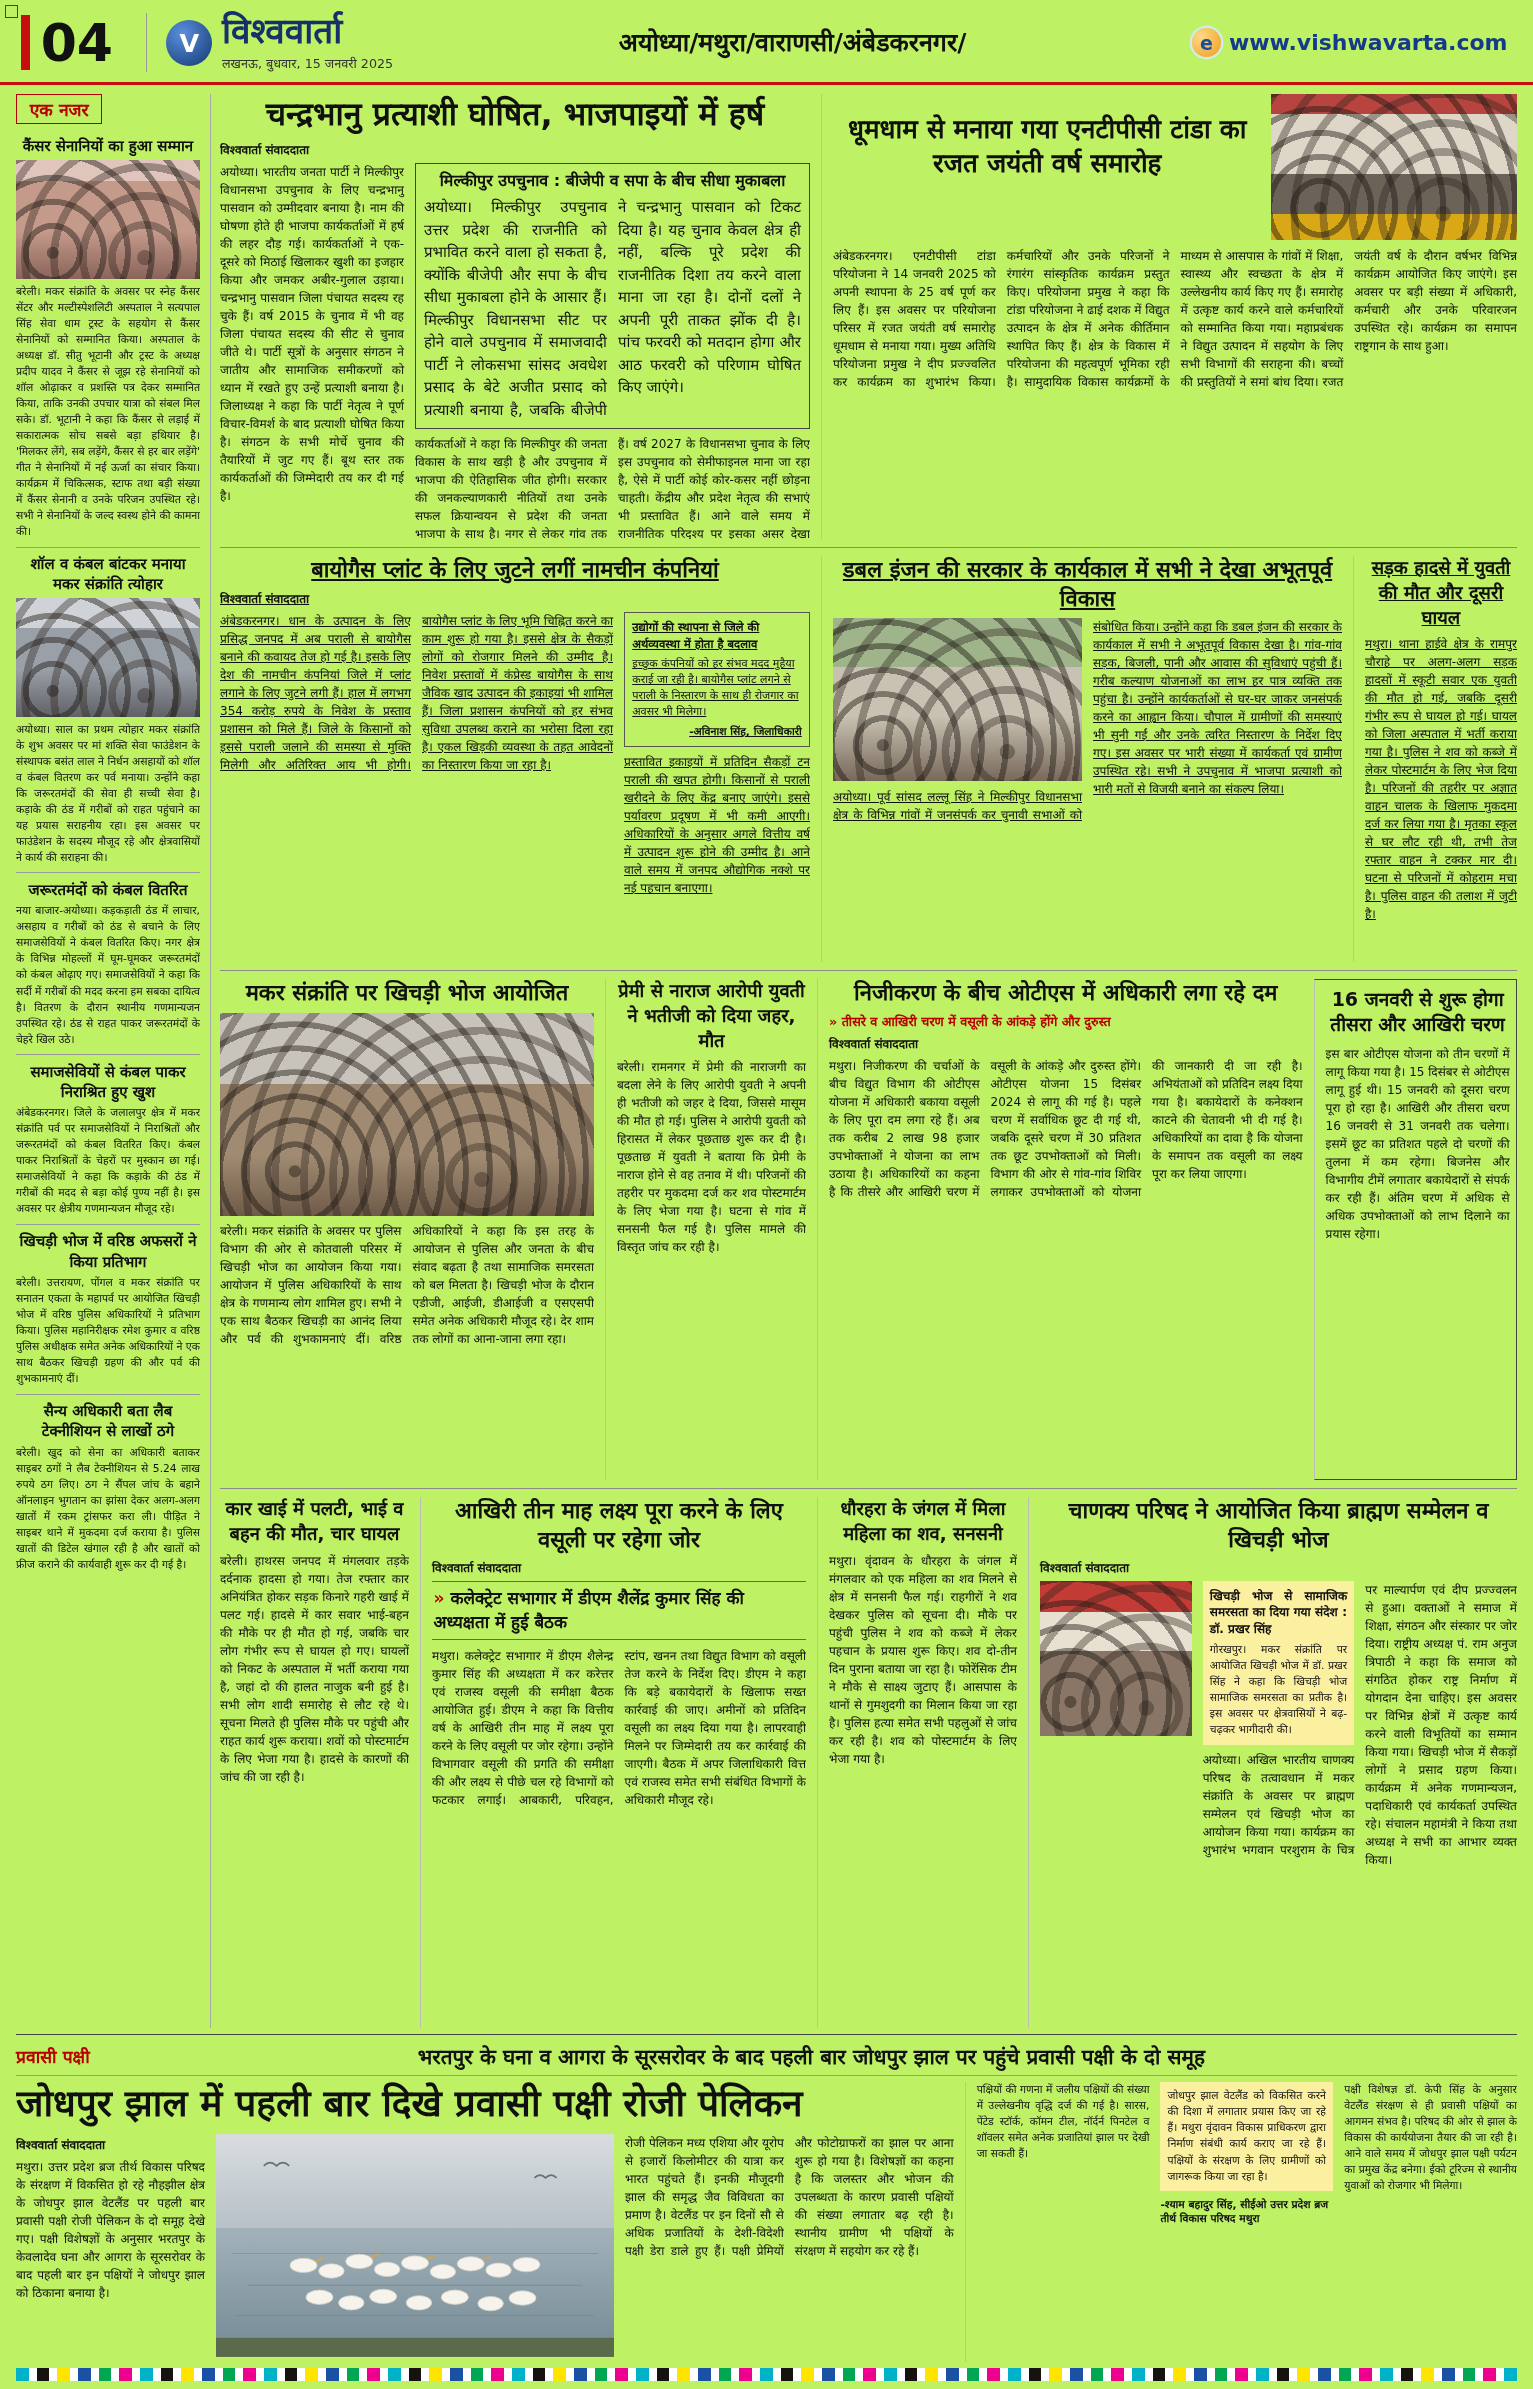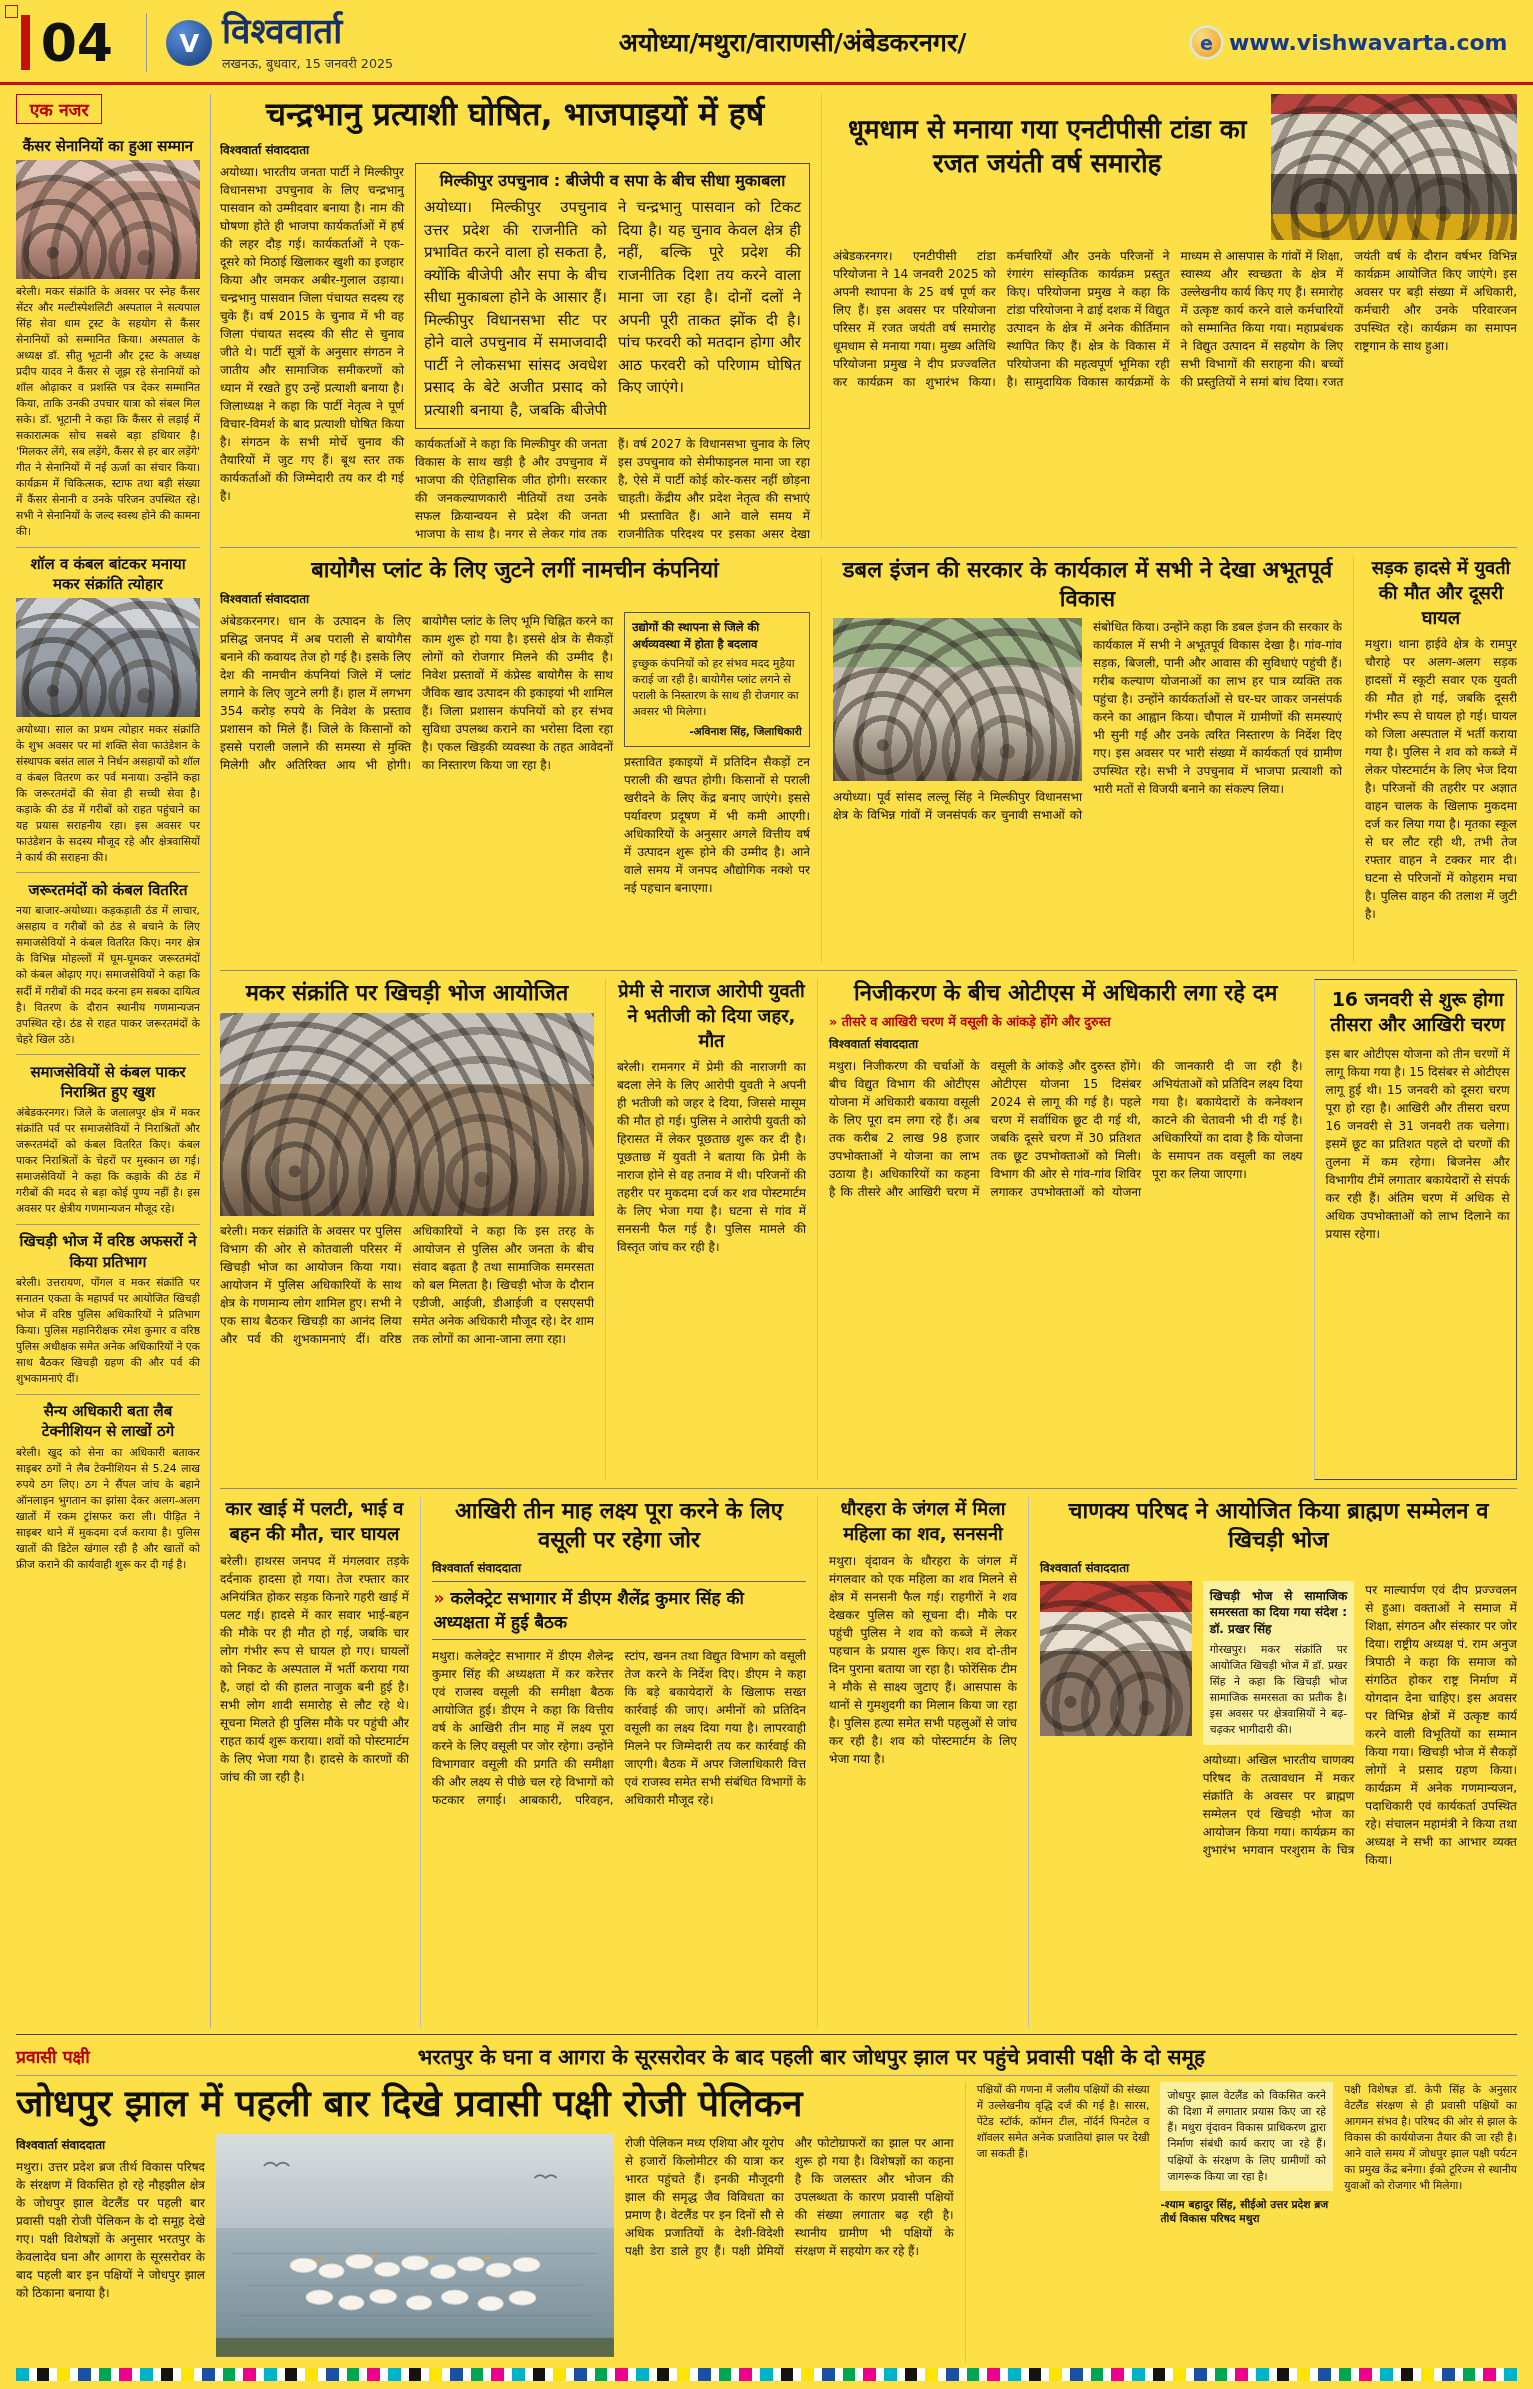--- a/index.html
+++ b/index.html
@@ -1,16 +1,16 @@
 <!DOCTYPE html>
 <html lang="hi" style="font-size:12.7px"><head>
 <meta charset="utf-8">
 <style>
   html,body{margin:0;padding:0;background:#e9e9e9;}
-  .page{width:1533px;height:2389px;margin:0 auto;background:#fde047;position:relative;
+  .page{width:1533px;height:2389px;margin:0 auto;background:#bef264;position:relative;
         font-family:"DejaVu Sans","Liberation Sans",sans-serif;color:#111;
         display:flex;flex-direction:column;overflow:hidden;}
   
   .masthead{display:flex;align-items:center;gap:20.7px;padding:12.7px 20.7px 9.5px;border-bottom:3.2px solid #c50e0e;}
   .pageno{font-size:52px;font-weight:bold;line-height:1;padding:1.6px 12.7px 1.6px 11px;border-left:9.5px solid #c50e0e;}
   .logo-wrap{display:flex;align-items:center;gap:9.5px;border-left:1.6px solid #9a9a9a;padding-left:19px;}
   .logo-circle{width:46px;height:46px;border-radius:50%;flex:0 0 46px;
         background:radial-gradient(circle at 35% 30%,#5b8fdd,#12386f);color:#fff;font-weight:bold;font-size:25.4px;
         display:flex;align-items:center;justify-content:center;}
   .logo-name{font-size:35px;font-weight:bold;color:#15306b;line-height:1.05;}
@@ -22,21 +22,21 @@
         box-shadow:0 0 0 2.4px #cfeaf2;}
   .site{font-size:22px;font-weight:bold;color:#163a8a;}
   .cropmark{position:absolute;top:4.8px;left:4.8px;width:11px;height:11px;border:1.6px solid #c50e0e;}
   
   .content{display:flex;gap:9.5px;padding:9.5px 16px 6.4px;flex:1;overflow:hidden;}
   .sidebar{flex:0 0 184px;border-right:0.8px solid #a9a9a9;padding-right:9.5px;overflow:hidden;}
   .main{flex:1;display:flex;flex-direction:column;gap:8px;overflow:hidden;}
   .row{display:flex;gap:11px;overflow:hidden;}
   .row + .row{border-top:1.2px solid #8a8a8a;padding-top:8px;}
   .row > article + article{border-left:0.8px solid #bdbdbd;padding-left:11px;}
-  .row-a{height:445px;}.row-b{height:406px;}.row-c{height:501px;}.row-d{flex:1;}
+  .row-a{height:445px;}.row-b{height:406px;text-decoration:underline;}.row-c{height:501px;}.row-d{flex:1;}
   article{overflow:hidden;}
   
   h1,h2,h3,h4,h5{margin:0;font-weight:bold;color:#101010;}
   .h-xl{font-size:32px;text-align:center;line-height:1.25;margin:0 0 6.4px;}
   .h-lg{font-size:26px;text-align:center;line-height:1.3;margin:0 0 4.8px;}
   .h-md{font-size:22px;text-align:center;line-height:1.3;margin:0 0 4.8px;}
   .h-sm{font-size:18.3px;text-align:center;line-height:1.35;margin:0 0 4.8px;}
   .byline{font-weight:bold;font-size:12px;margin:1.6px 0 4.8px;}
   .body{font-size:12px;line-height:1.5;text-align:justify;margin:0;}
   .small{font-size:10.7px;}

